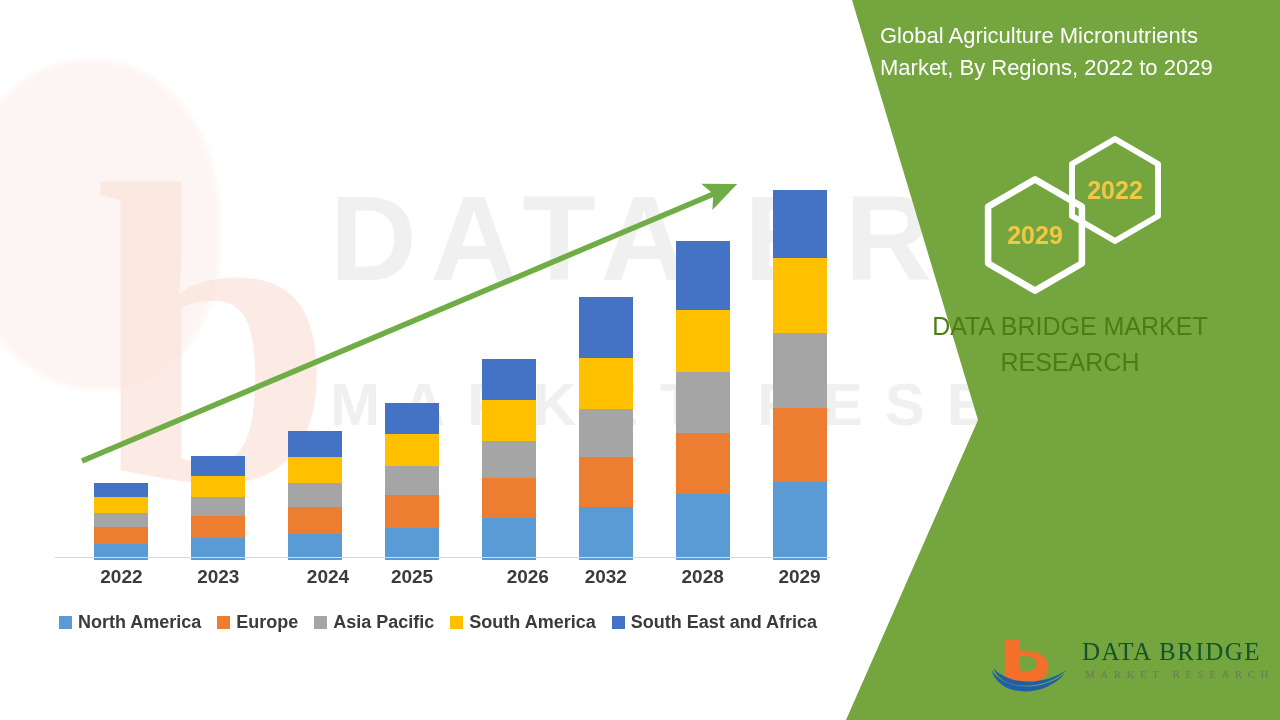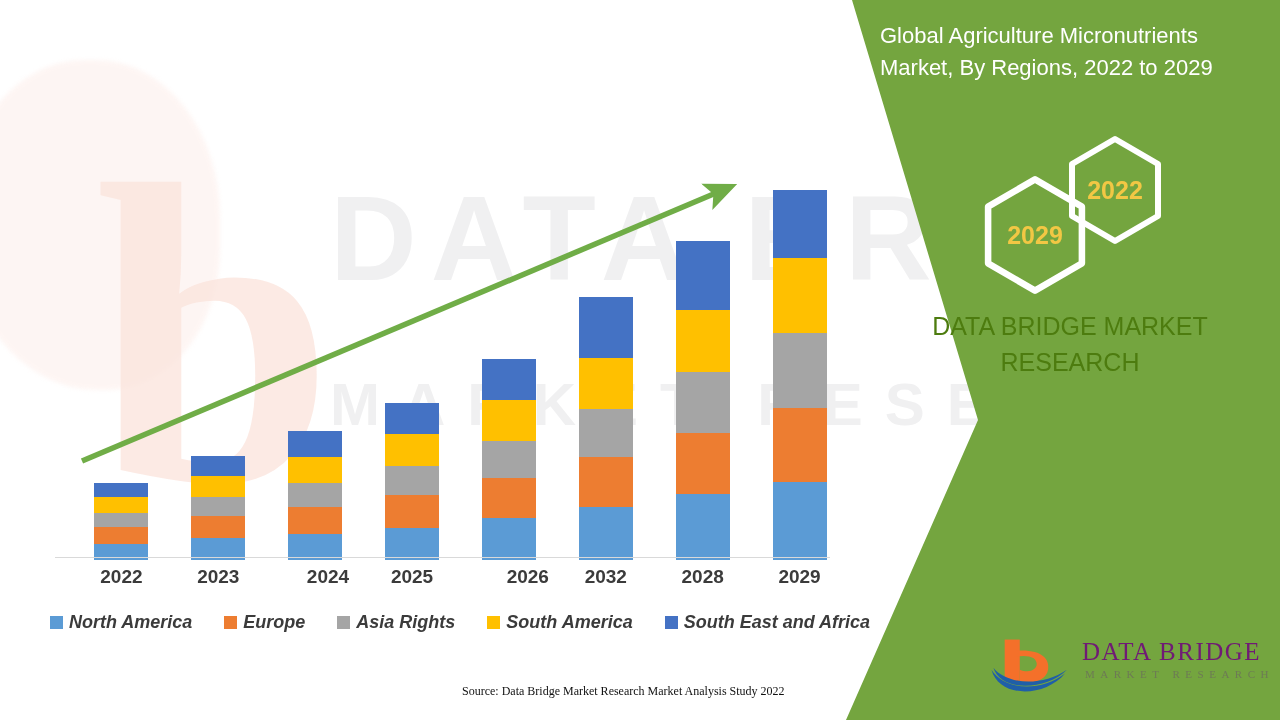--- a/index.html
+++ b/index.html
@@ -71,22 +71,22 @@
   #x-labels {
     position:absolute; left:55px; top:566px; width:775px; height:30px;
   }
   .x-label {
     position:absolute; width:80px; text-align:center;
     font-size:19px; font-weight:700; color:#3b3b3b;
   }
 
   
   #legend {
-    position:absolute; left:65px; top:612px; width:790px;
-    display:flex; align-items:center; justify-content:center; gap:32px;font-style:italic;
+    position:absolute; left:43px; top:612px; width:790px;
+    display:flex; align-items:center; justify-content:center; gap:16px;
   }
   .legend-item { display:flex; align-items:center; gap:6px; }
   .legend-swatch { width:13px; height:13px; flex:0 0 auto; }
   .legend-label { font-size:18px; font-weight:700; color:#3b3b3b; white-space:nowrap; }
 
   
   #footer-left {
     position:absolute; left:28px; top:682px;
     font-family:"Liberation Serif", serif; font-size:12.5px; color:#111;
   }
@@ -118,21 +118,21 @@
   #brand-name {
     position:absolute; left:10px; top:308px; width:400px;
     text-align:center; color:#4d7c0f; font-size:25px; line-height:1.45;
   }
   #logo-block {
     position:absolute; left:125px; top:630px; width:290px; height:70px;
   }
   #logo-text-main {
     position:absolute; left:97px; top:8px;
     font-family:"Liberation Serif", serif; font-size:25px;
-    letter-spacing:1.5px; color:#701a75;
+    letter-spacing:1.5px; color:#14532d;
   }
   #logo-text-sub {
     position:absolute; left:100px; top:38px;
     font-family:"Liberation Serif", serif; font-size:11px;
     letter-spacing:5.5px; color:#6d7a55;
   }
 </style>
 </head>
 <body>
 
@@ -234,33 +234,32 @@
       <div class="legend-item">
         <span class="legend-swatch" style="background: rgb(91, 155, 213);"></span>
         <span class="legend-label">North America</span>
       </div>
       <div class="legend-item">
         <span class="legend-swatch" style="background: rgb(237, 125, 49);"></span>
         <span class="legend-label">Europe</span>
       </div>
       <div class="legend-item">
         <span class="legend-swatch" style="background: rgb(165, 165, 165);"></span>
-        <span class="legend-label">Asia Rights</span>
+        <span class="legend-label">Asia Pacific</span>
       </div>
       <div class="legend-item">
         <span class="legend-swatch" style="background: rgb(255, 192, 0);"></span>
         <span class="legend-label">South America</span>
       </div>
       <div class="legend-item">
         <span class="legend-swatch" style="background: rgb(68, 114, 196);"></span>
         <span class="legend-label">South East and Africa</span>
       </div>
     </div>
 
-  <div id="footer-source">Source: Data Bridge Market Research Market Analysis Study 2022</div>
 </div>
 
 <svg id="green-panel" viewBox="0 0 1280 720" preserveAspectRatio="none">
   <path d="M 852,0 L 1280,0 L 1280,720 L 846,720 L 978,420 Z" fill="#74a53f"></path>
 </svg>
 
 <div id="green-content">
   <div id="panel-title">Global Agriculture Micronutrients Market, By Regions, 2022 to 2029</div>
 
   <div class="hexagon" id="hex-2029">

